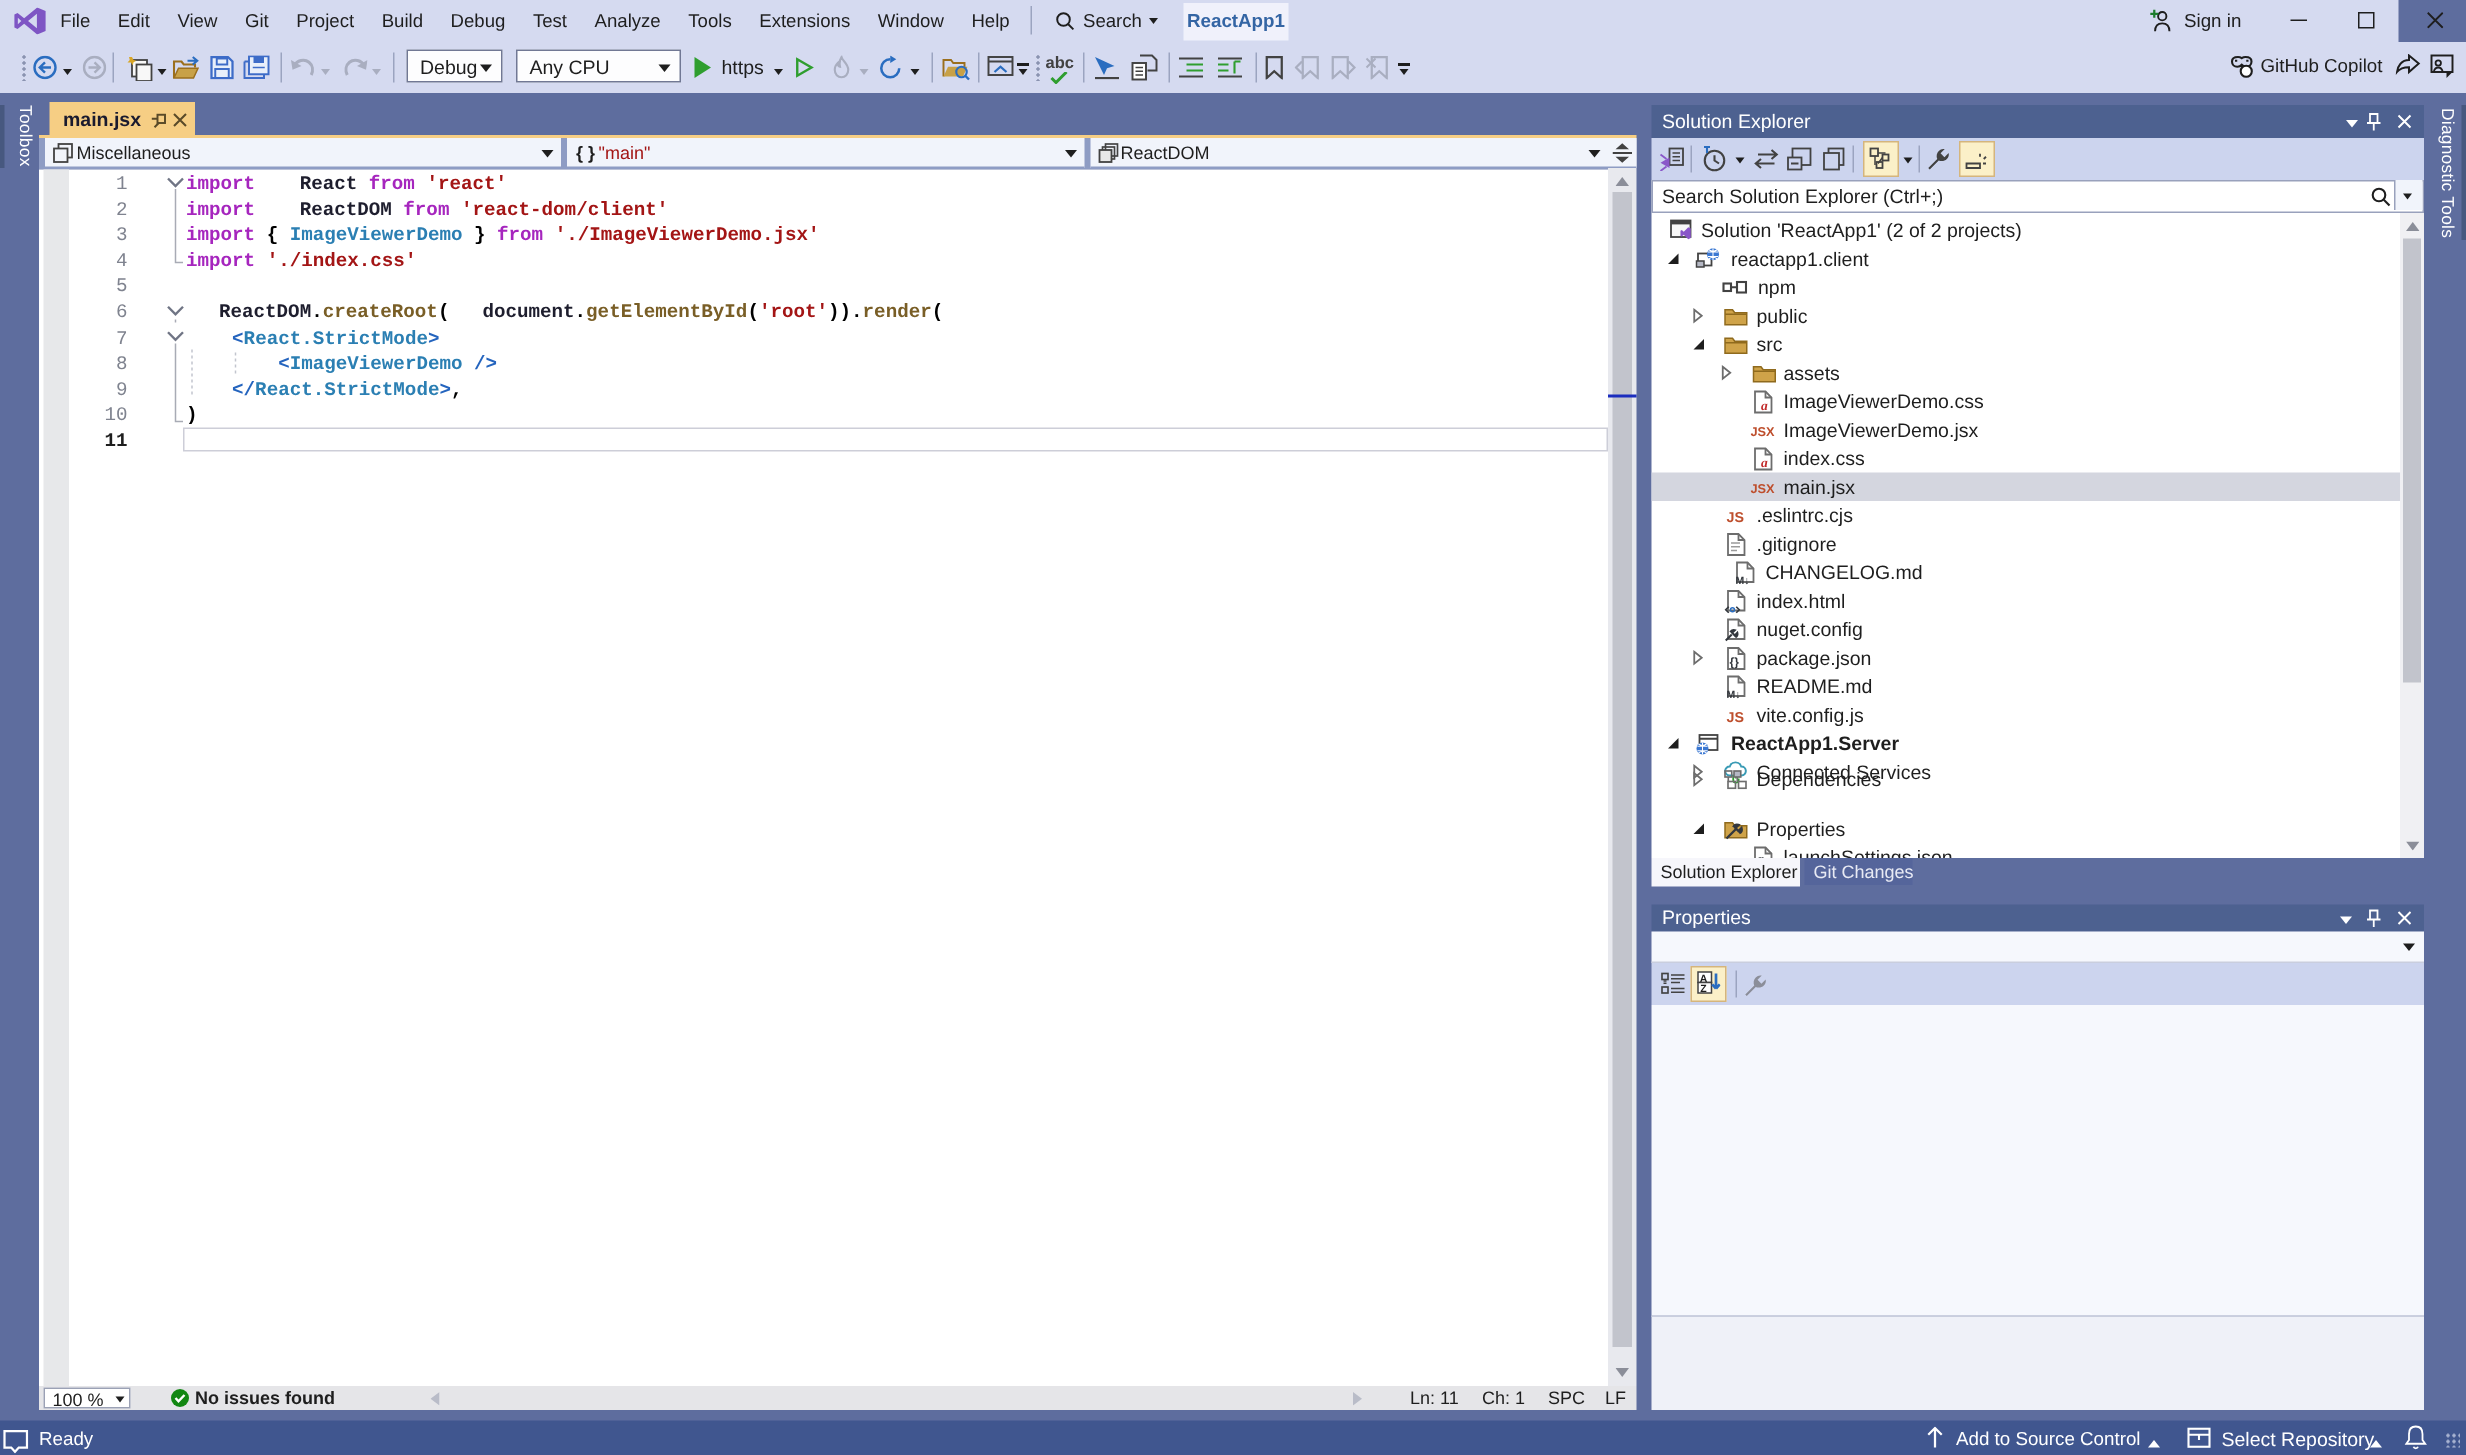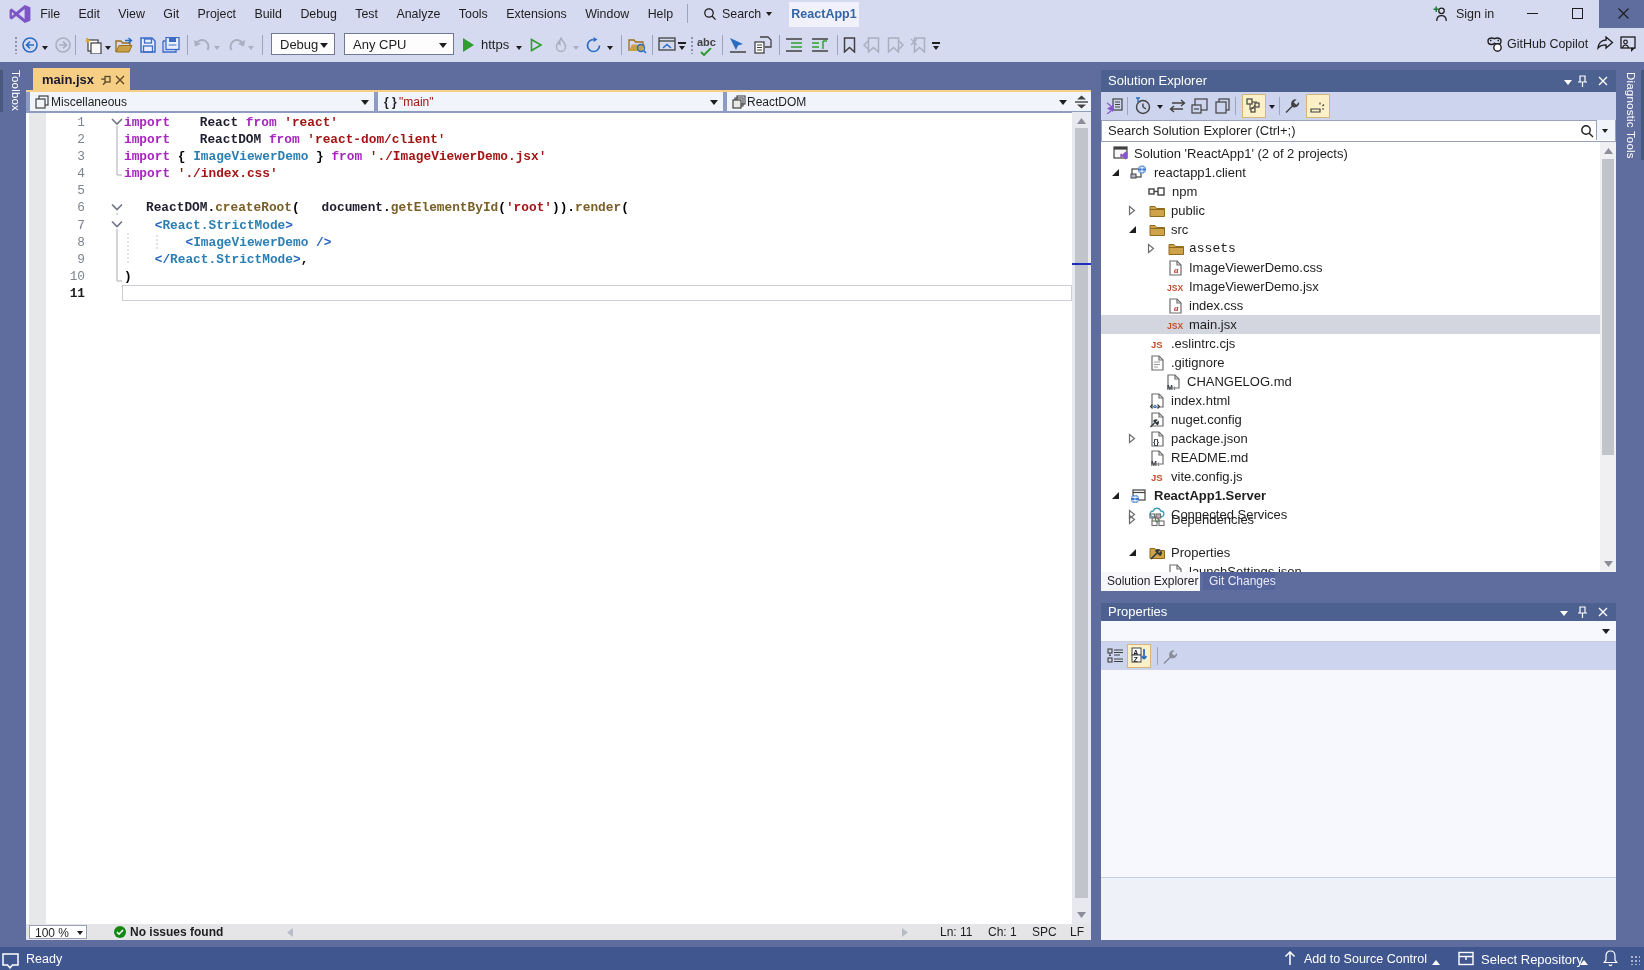--- a/index.html
+++ b/index.html
@@ -450,21 +450,21 @@
         </svg><svg class="abs" style="left:48px;top:2px" width="17" height="16" viewBox="0 0 17 16">
           <path d="M1 13.5 V3.5 h5 l1.5 2 h8 v8 z" fill="#CFA349" stroke="#8F6A1D" stroke-width="1"></path>
           <path d="M1 6.5 h14.5" stroke="#8F6A1D" stroke-width="1" fill="none"></path>
         </svg><span style="position:absolute;left:70px;top:0;">public</span></div>
     <div class="trow abs" style="left:0;top:78px;width:499px;"><svg class="abs" style="left:27px;top:5px" width="9" height="9" viewBox="0 0 9 9">
           <path d="M8 1 V8 H1 z" fill="#1e1e1e"></path>
         </svg><svg class="abs" style="left:48px;top:2px" width="17" height="16" viewBox="0 0 17 16">
           <path d="M1 13.5 V3.5 h5 l1.5 2 h8 v8 z" fill="#CFA349" stroke="#8F6A1D" stroke-width="1"></path>
           <path d="M1 6.5 h14.5" stroke="#8F6A1D" stroke-width="1" fill="none"></path>
         </svg><span style="position:absolute;left:70px;top:0;">src</span></div>
-    <div class="trow abs" style="left:0;top:97px;width:499px;font-family:Liberation Mono, monospace;"><svg class="abs" style="left:46px;top:4px" width="8" height="11" viewBox="0 0 8 11">
+    <div class="trow abs" style="left:0;top:97px;width:499px;"><svg class="abs" style="left:46px;top:4px" width="8" height="11" viewBox="0 0 8 11">
           <path d="M1.5 1.5 L6.5 5.5 L1.5 9.5 z" fill="none" stroke="#6D6D6D" stroke-width="1.2"></path>
         </svg><svg class="abs" style="left:67px;top:2px" width="17" height="16" viewBox="0 0 17 16">
           <path d="M1 13.5 V3.5 h5 l1.5 2 h8 v8 z" fill="#CFA349" stroke="#8F6A1D" stroke-width="1"></path>
           <path d="M1 6.5 h14.5" stroke="#8F6A1D" stroke-width="1" fill="none"></path>
         </svg><span style="position:absolute;left:88px;top:0;">assets</span></div>
     <div class="trow abs" style="left:0;top:116px;width:499px;"><svg class="abs" style="left:66px;top:2px" width="17" height="16" viewBox="0 0 17 16">
           <path d="M3 1 h7 l4 4 v10 H3 z" fill="#fff" stroke="#6D6D6D" stroke-width="1.2"></path>
           <path d="M10 1 v4 h4" fill="none" stroke="#6D6D6D" stroke-width="1.2"></path>
           <text x="7" y="13" font-family="Liberation Serif" font-style="italic" font-weight="bold" font-size="9" fill="#C22B2B">a</text>
         </svg><span style="position:absolute;left:88px;top:0;">ImageViewerDemo.css</span></div>
@@ -480,21 +480,21 @@
           <text x="0" y="11.5" font-family="Liberation Sans" font-weight="bold" font-size="8.5" fill="#BE4E2C">JSX</text>
         </svg><span style="position:absolute;left:88px;top:0;">main.jsx</span></div>
     <div class="trow abs" style="left:0;top:192px;width:499px;"><svg class="abs" style="left:48px;top:2px" width="17" height="16" viewBox="0 0 17 16">
           <text x="2" y="12" font-family="Liberation Sans" font-weight="bold" font-size="9.5" fill="#BE4E2C">JS</text>
         </svg><span style="position:absolute;left:70px;top:0;">.eslintrc.cjs</span></div>
     <div class="trow abs" style="left:0;top:211px;width:499px;"><svg class="abs" style="left:48px;top:2px" width="17" height="16" viewBox="0 0 17 16">
           <path d="M3 1 h7 l4 4 v10 H3 z" fill="#fff" stroke="#6D6D6D" stroke-width="1.2"></path>
           <path d="M10 1 v4 h4" fill="none" stroke="#6D6D6D" stroke-width="1.2"></path>
           <path d="M5 7 h6 M5 9.5 h6 M5 12 h4" stroke="#9B9B9B" stroke-width="1"></path>
         </svg><span style="position:absolute;left:70px;top:0;">.gitignore</span></div>
-    <div class="trow abs" style="left:16px;top:230px;width:499px;"><svg class="abs" style="left:48px;top:2px" width="17" height="16" viewBox="0 0 17 16">
+    <div class="trow abs" style="left:6px;top:230px;width:499px;"><svg class="abs" style="left:48px;top:2px" width="17" height="16" viewBox="0 0 17 16">
           <path d="M3 1 h7 l4 4 v9 H8 L3 14 z" fill="#fff" stroke="#6D6D6D" stroke-width="1.2"></path>
           <path d="M10 1 v4 h4" fill="none" stroke="#6D6D6D" stroke-width="1.2"></path>
           <text x="2" y="15.5" font-family="Liberation Sans" font-weight="bold" font-size="7" fill="#33373D">M↓</text>
         </svg><span style="position:absolute;left:70px;top:0;">CHANGELOG.md</span></div>
     <div class="trow abs" style="left:0;top:249px;width:499px;"><svg class="abs" style="left:48px;top:2px" width="17" height="16" viewBox="0 0 17 16">
           <path d="M3 1 h7 l4 4 v9 H8 L3 14 z" fill="#fff" stroke="#6D6D6D" stroke-width="1.2"></path>
           <path d="M10 1 v4 h4" fill="none" stroke="#6D6D6D" stroke-width="1.2"></path>
           <path d="M3.5 11.5 l-2 2 2 2 M8.5 11.5 l2 2 -2 2" fill="none" stroke="#33373D" stroke-width="1.1"></path>
           <circle cx="6" cy="13.5" r="1.3" fill="none" stroke="#2A6DC0" stroke-width="1"></circle>
         </svg><span style="position:absolute;left:70px;top:0;">index.html</span></div>

